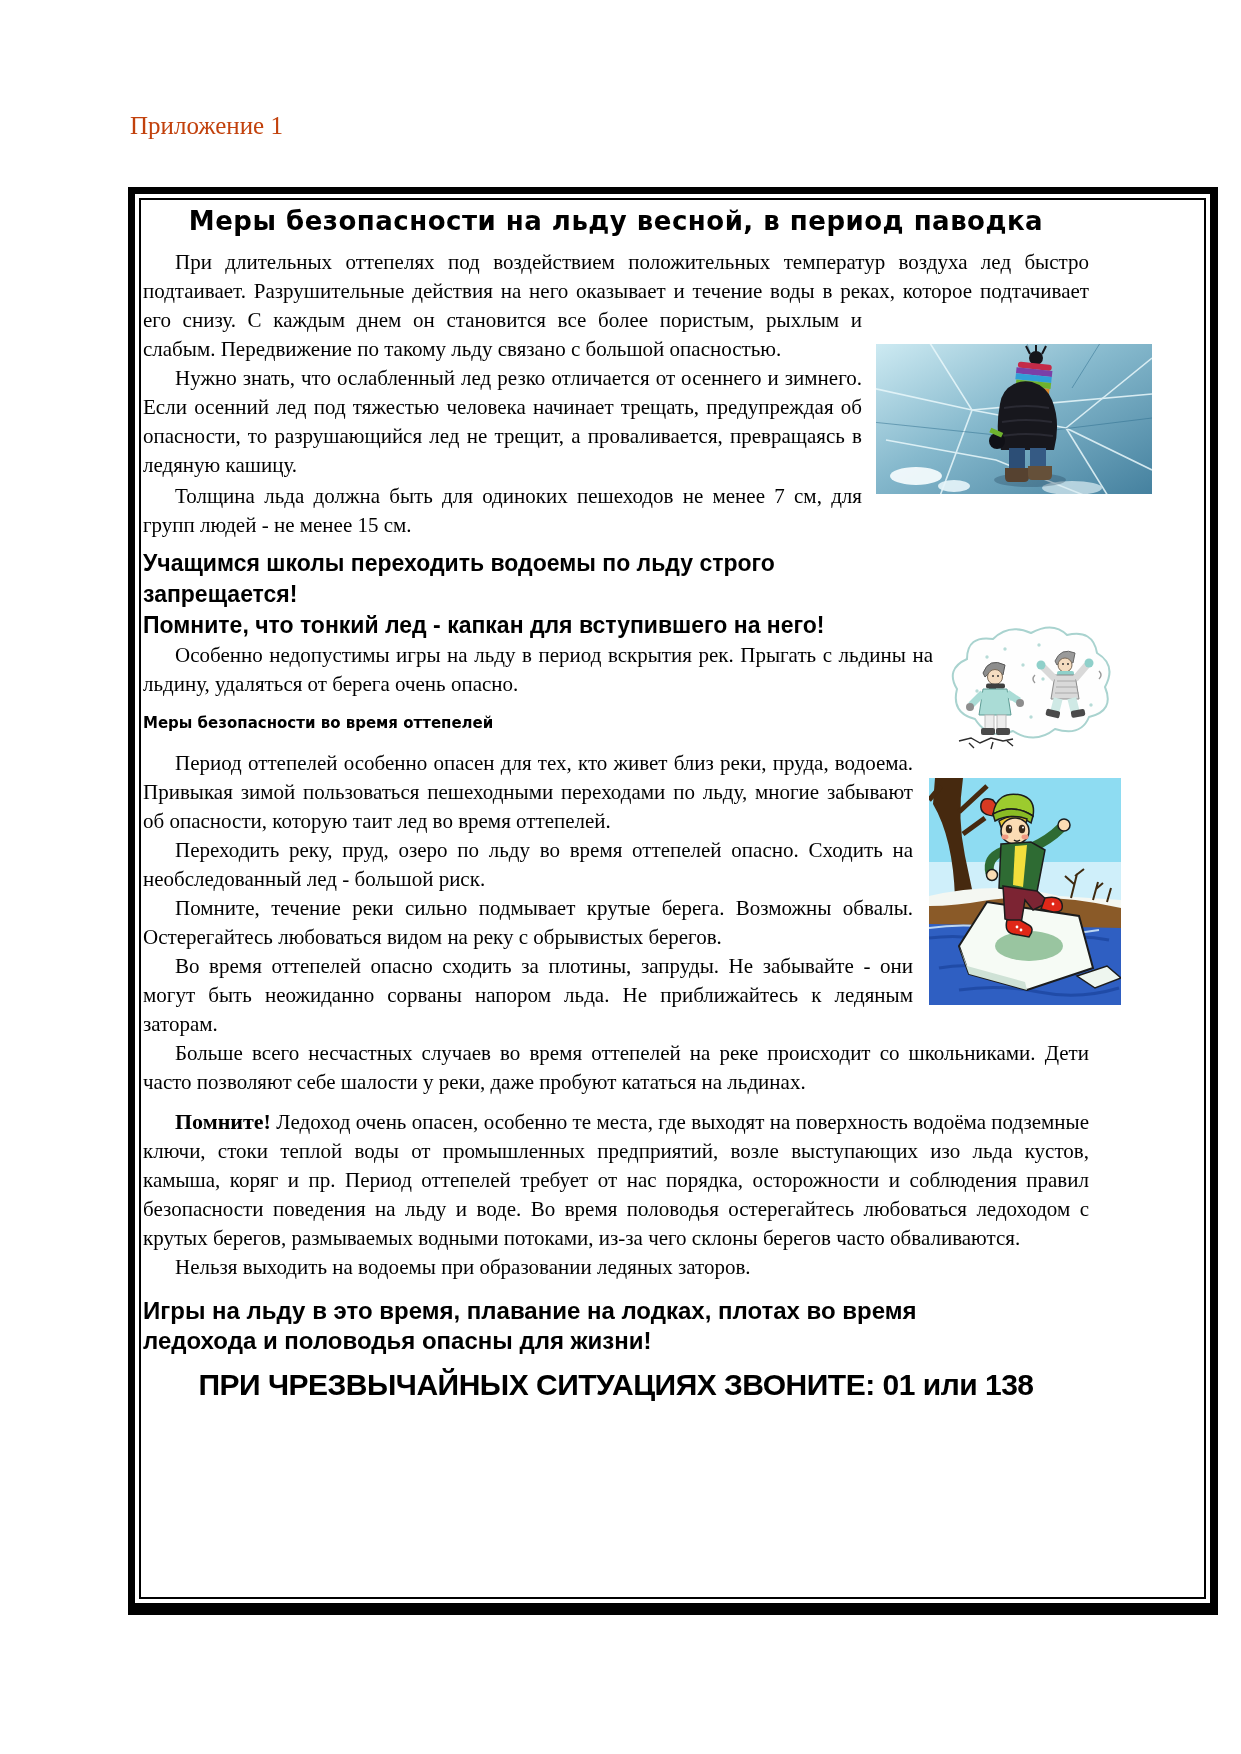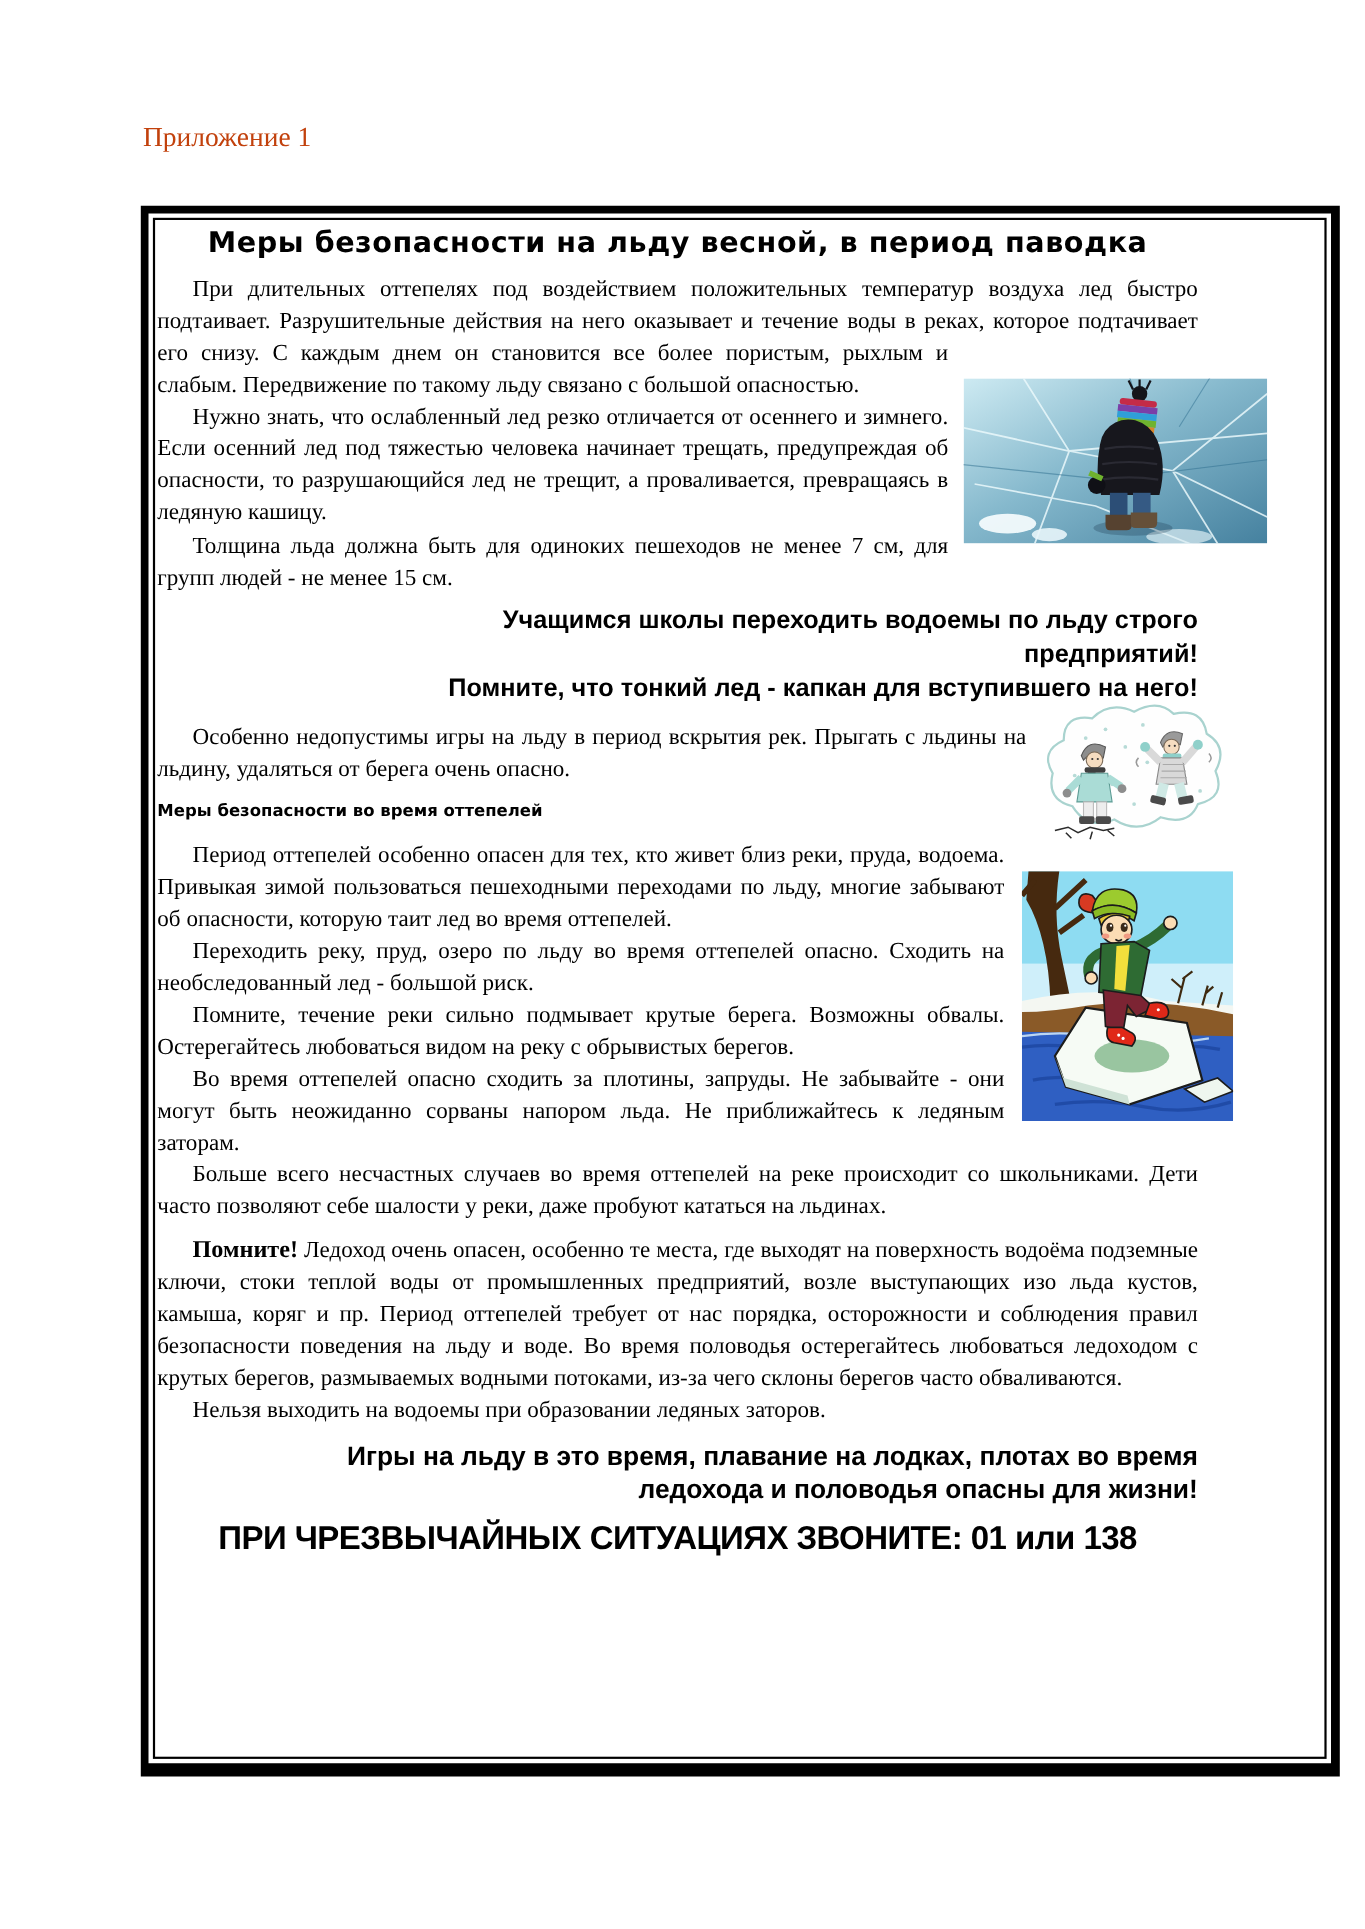--- a/index.html
+++ b/index.html
@@ -28,26 +28,26 @@
 
   .doc-title {
     margin:4px 0 10px 0; text-align:center; white-space:nowrap;
     font-family:"DejaVu Sans", sans-serif; font-weight:bold;
     font-size:26px; line-height:34px; letter-spacing:0.5px;
   }
   p.body-p {
     margin:0; font-size:21px; line-height:29px;
     text-align:justify; text-indent:32px;
   }
-  p.mt2 { margin-top:2px; } p.mt8 { margin-top:14px; }
+  p.mt2 { margin-top:2px; } p.mt8 { margin-top:0; }
   p.mt10 { margin-top:10px; } p.mt14 { margin-top:10px; }
 
   .ban-block { margin-top:8px; }
   .ban-line, .warn-line {
-    text-align:right; font-family:"Liberation Sans", sans-serif;
+    text-align:left; font-family:"Liberation Sans", sans-serif;
     font-weight:bold; font-size:23px; line-height:31px;
   }
   .mid-heading {
     margin-top:8px; 
     font-family:"DejaVu Sans", sans-serif; font-weight:bold;
     font-size:15px; line-height:32px;
   }
   .warn-block { margin-top:14px; }
   .warn-line { font-size:24px; line-height:30px; }
   .emergency-line {
@@ -135,21 +135,21 @@
             </svg>
           </span>
           <span>При длительных оттепелях под воздействием положительных температур воздуха лед быстро подтаивает. Разрушительные действия на него оказывает и течение воды в реках, которое подтачивает его снизу. С каждым днем он становится все более пористым, рыхлым и слабым. Передвижение по такому льду связано с большой опасностью.</span>
         </p>
 
         <p class="body-p"><span>Нужно знать, что ослабленный лед резко отличается от осеннего и зимнего. Если осенний лед под тяжестью человека начинает трещать, предупреждая об опасности, то разрушающийся лед не трещит, а проваливается, превращаясь в ледяную кашицу.</span></p>
         <p class="body-p mt2"><span>Толщина льда должна быть для одиноких пешеходов не менее 7 см, для групп людей - не менее 15 см.</span></p>
 
         <div class="ban-block">
           <div class="ban-line">Учащимся школы переходить водоемы по льду строго</div>
-          <div class="ban-line">предприятий!</div>
+          <div class="ban-line">запрещается!</div>
           <div class="ban-line">Помните, что тонкий лед - капкан для вступившего на него!</div>
         </div>
 
         <p class="body-p mt8">
           <span class="fimg f-kids">
             <svg width="170" height="132" viewBox="0 0 170 132">
               <rect width="170" height="132" fill="#ffffff"></rect>
               <path d="M28,98 Q4,92 10,68 Q-2,48 20,38 Q20,14 46,18 Q62,2 84,12 Q106,0 120,14 Q146,8 150,32 Q170,44 158,66 Q168,90 142,96 Q134,116 108,108 Q88,124 66,110 Q42,120 28,98 Z" fill="#fefefe" stroke="#a9d3cf" stroke-width="2"></path>
               <g fill="#b7dbd7">
                 <circle cx="40" cy="36" r="1.7"></circle>

